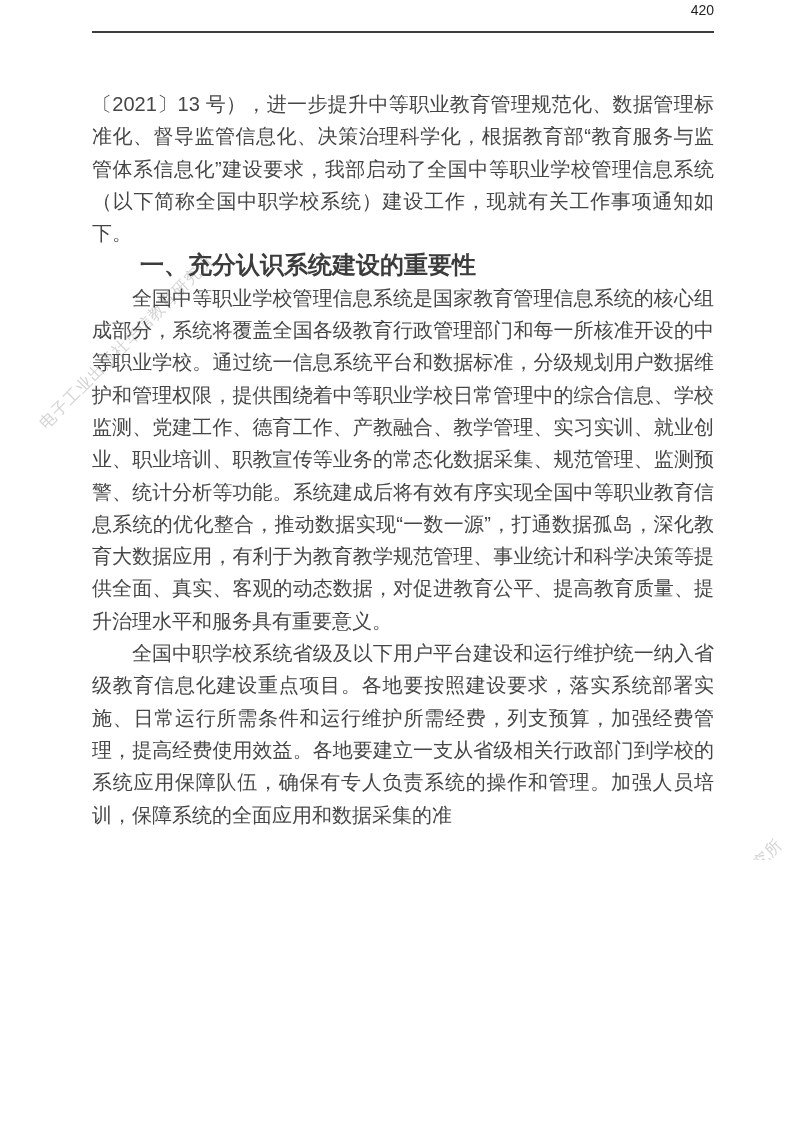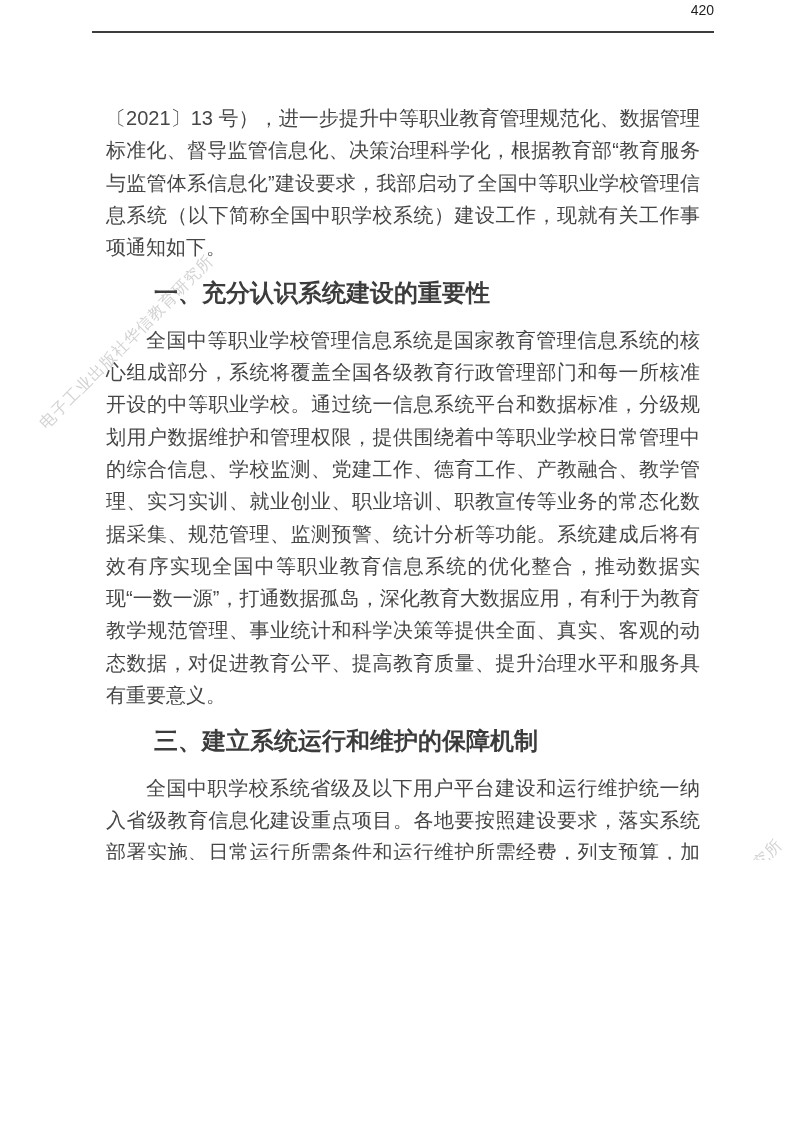--- a/index.html
+++ b/index.html
@@ -48,21 +48,21 @@
     left: 92px;
     top: 88px;
     width: 622px;
     z-index: 2;
     color: #464646;
     font-size: 20px;
     line-height: 32.3px;
     text-align: justify;
   }
   .content p, .content h3 {
-    margin: 14px;
+    margin: 0;
     padding: 0;
   }
   .para-indent { text-indent: 2em; }
   .heading {
     font-size: 24px;
     line-height: 32.3px;
     font-weight: bold;
     color: #3c3c3c;
     text-indent: 2em;
     text-align: left;
@@ -83,18 +83,17 @@
 
   <div class="content">
     <p class="body-para">〔2021〕13 号），进一步提升中等职业教育管理规范化、数据管理标准化、督导监管信息化、决策治理科学化，根据教育部“教育服务与监管体系信息化”建设要求，我部启动了全国中等职业学校管理信息系统（以下简称全国中职学校系统）建设工作，现就有关工作事项通知如下。</p>
 
     <h3 class="heading">一、充分认识系统建设的重要性</h3>
 
     <p class="body-para para-indent">全国中等职业学校管理信息系统是国家教育管理信息系统的核心组成部分，系统将覆盖全国各级教育行政管理部门和每一所核准开设的中等职业学校。通过统一信息系统平台和数据标准，分级规划用户数据维护和管理权限，提供围绕着中等职业学校日常管理中的综合信息、学校监测、党建工作、德育工作、产教融合、教学管理、实习实训、就业创业、职业培训、职教宣传等业务的常态化数据采集、规范管理、监测预警、统计分析等功能。系统建成后将有效有序实现全国中等职业教育信息系统的优化整合，推动数据实现“一数一源”，打通数据孤岛，深化教育大数据应用，有利于为教育教学规范管理、事业统计和科学决策等提供全面、真实、客观的动态数据，对促进教育公平、提高教育质量、提升治理水平和服务具有重要意义。</p>
 
 
 
-    <h3 class="heading">三、建立系统运行和维护的保障机制</h3>
 
     <p class="body-para para-indent">全国中职学校系统省级及以下用户平台建设和运行维护统一纳入省级教育信息化建设重点项目。各地要按照建设要求，落实系统部署实施、日常运行所需条件和运行维护所需经费，列支预算，加强经费管理，提高经费使用效益。各地要建立一支从省级相关行政部门到学校的系统应用保障队伍，确保有专人负责系统的操作和管理。加强人员培训，保障系统的全面应用和数据采集的准</p>
   </div>
 
 </div>
 
 </body></html>

